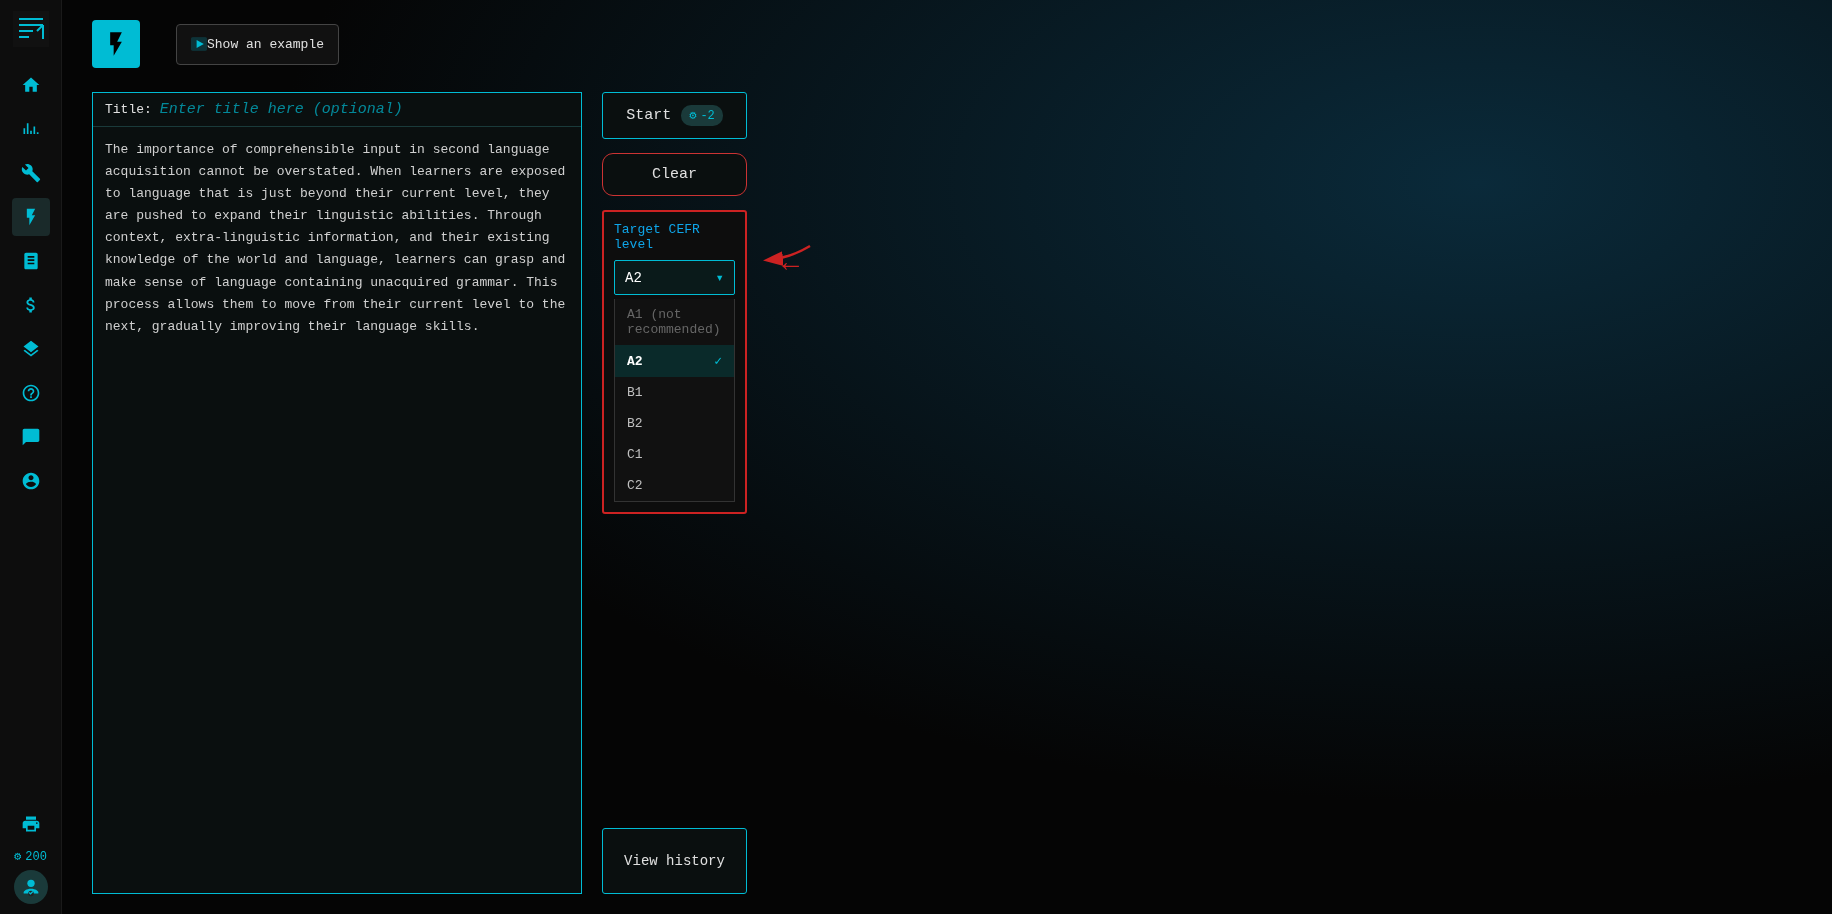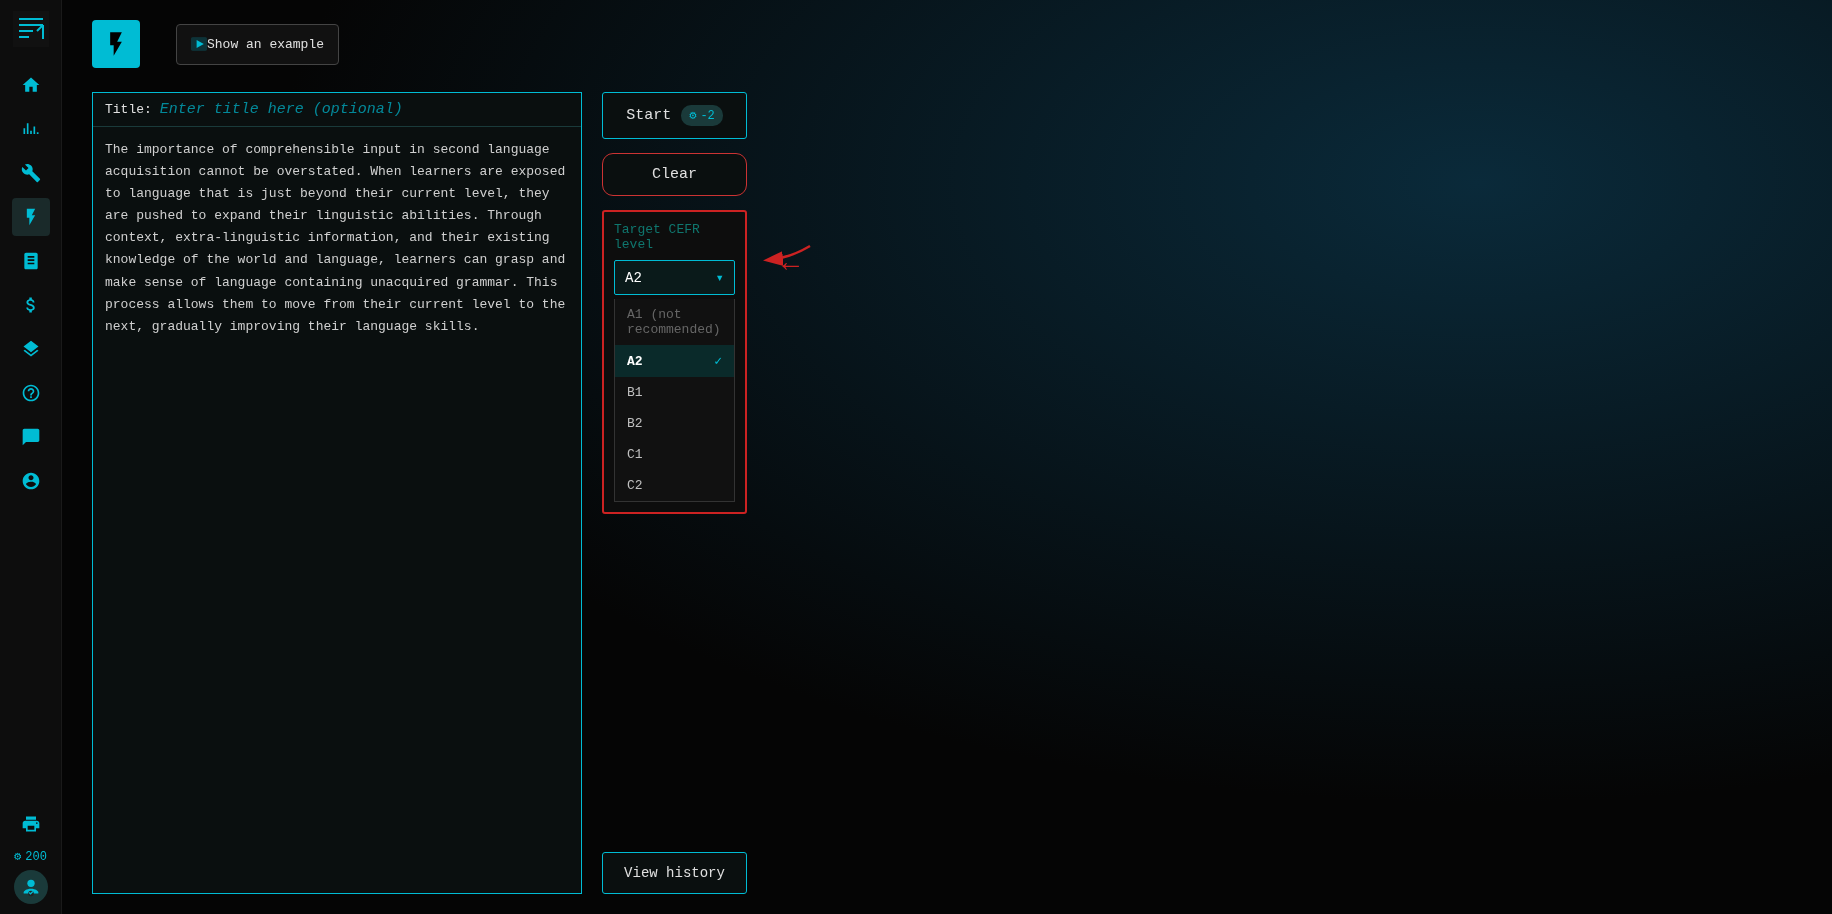--- a/index.html
+++ b/index.html
@@ -227,21 +227,21 @@
     .cefr-section {
       border: 2px solid #cc2222;
       border-radius: 3px;
       padding: 10px;
       background: #0d0d0d;
       position: relative;
       width: 145px;
     }
     .cefr-label {
       font-size: 13px;
-      color: #0f766e;
+      color: #0ea5e9;
       margin-bottom: 8px;
       font-family: 'Courier New', monospace;
     }
     .cefr-select-display {
       background: #0a1a1a;
       border: 1px solid #00bcd4;
       color: #ffffff;
       padding: 8px 10px;
       font-family: 'Courier New', monospace;
       font-size: 14px;
@@ -276,21 +276,21 @@
     }
     .check-mark {
       color: #00bcd4;
     }
 
     
     .view-history-btn {
       background: #0a0f0f;
       border: 1px solid #00bcd4;
       color: #e0e0e0;
-      padding: 12px 20px;
+      padding: 24px 20px;
       font-family: 'Courier New', monospace;
       font-size: 14px;
       cursor: pointer;
       border-radius: 3px;
       min-width: 140px;
       text-align: center;
       margin-top: auto;
     }
   </style>
 </head>

